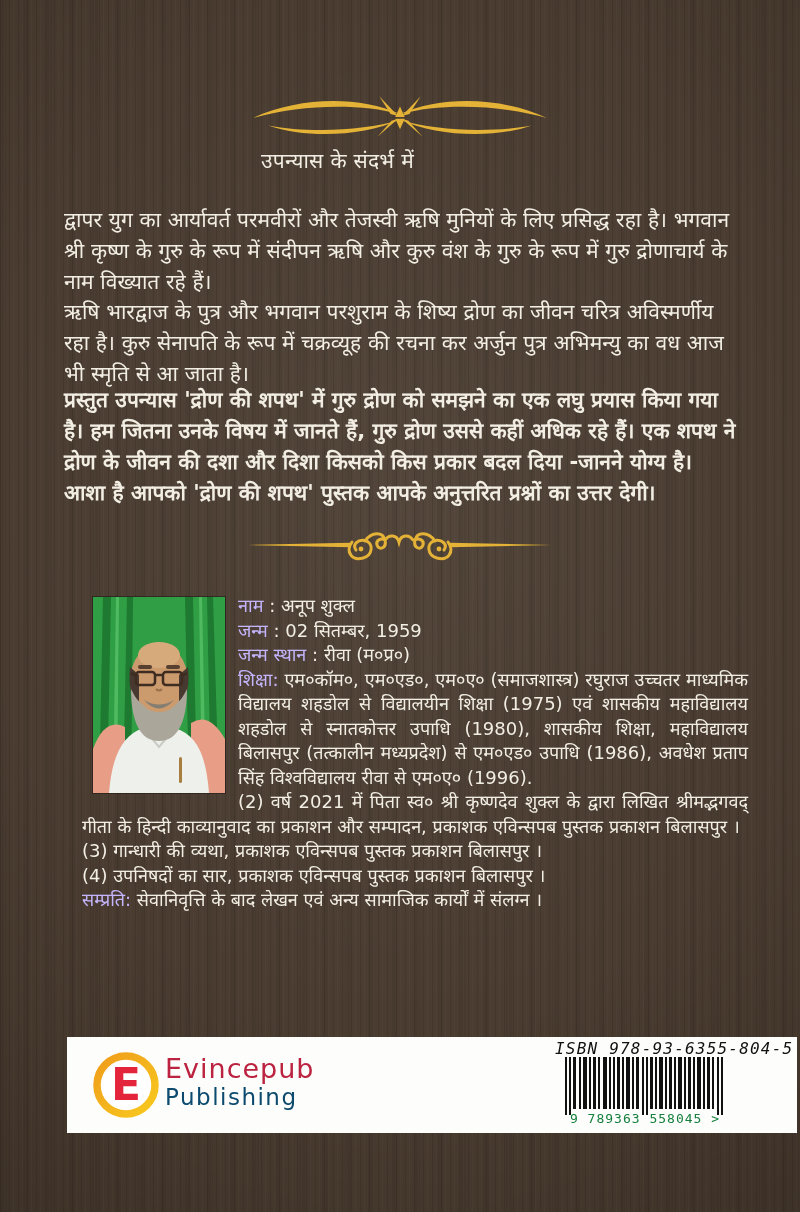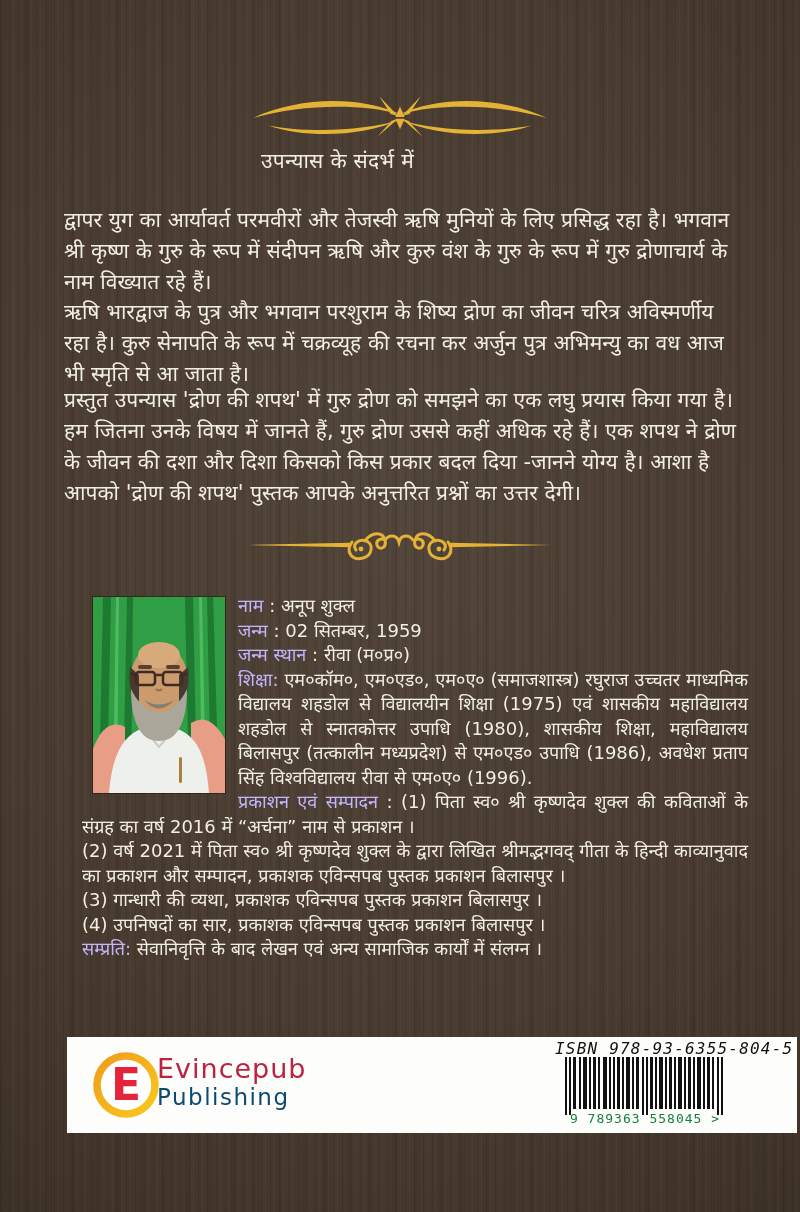--- a/index.html
+++ b/index.html
@@ -20,42 +20,42 @@
   .page-title{
     position:absolute;left:0;top:146px;width:675px;text-align:center;
     color:#f2eee4;font-size:21px;font-weight:500;letter-spacing:.2px;
   }
   .about-para{
     position:absolute;left:64px;width:672px;
     color:#f2eee4;font-size:21px;line-height:31px;font-weight:400;
   }
   .para-1{top:205px;}
   .para-2{top:297px;}
-  .para-3{top:385px;}
+  .para-3{top:385px;font-weight:bold;}
   .divider{position:absolute;left:248px;top:527px;width:304px;height:36px;}
 
   .author-section{
     position:absolute;left:82px;top:594px;width:666px;
     color:#f2eee4;font-size:18px;line-height:24.5px;
   }
   .author-photo{
     float:left;width:132px;height:196px;margin:3px 13px 6px 11px;
     outline:1px solid rgba(0,0,0,0.35);
   }
   .label{color:#c4b5fd;}
   .bio-line{display:block;}
   .edu-para,.flow-para{margin:0;text-align:justify;}
   .pub-item{text-align:justify;}
 
   .bottom-band{
     position:absolute;left:67px;top:1037px;width:730px;height:96px;
     background:#fdfdfb;
   }
   .logo-mark{position:absolute;left:23px;top:12px;width:72px;height:72px;}
-  .wordmark{position:absolute;left:90px;top:17px;}
+  .wordmark{position:absolute;left:98px;top:17px;}
   .wordmark-name{display:block;color:#bc2340;font-size:27px;line-height:30px;letter-spacing:1px;font-weight:500;}
   .wordmark-sub{display:block;color:#0c4a6e;font-size:23px;line-height:27px;letter-spacing:1.5px;font-weight:400;}
   .barcode{position:absolute;left:488px;top:5px;width:180px;height:86px;text-align:center;}
   .isbn-line{
     display:block;color:#111;font-family:"DejaVu Sans Mono", monospace;
     font-size:16px;letter-spacing:1.2px;line-height:14px;white-space:nowrap;font-style:italic;
   }
   .bars{display:block;margin:1px auto 0 auto;}
   .isbn-digits{
     display:block;color:#15803d;font-family:"DejaVu Sans Mono", monospace;
@@ -145,21 +145,20 @@
     <rect x="86" y="160" width="3" height="26" rx="1.5" fill="#a87f3e"></rect>
   </svg>
 
   <span class="bio-line"><span class="label">नाम</span><span> : अनूप शुक्ल</span></span>
   <span class="bio-line"><span class="label">जन्म</span><span> : 02 सितम्बर, 1959</span></span>
   <span class="bio-line"><span class="label">जन्म स्थान</span><span> : रीवा (म०प्र०)</span></span>
 
   <p class="edu-para"><span class="label">शिक्षा:</span><span> एम०कॉम०, एम०एड०, एम०ए० (समाजशास्त्र) रघुराज उच्चतर माध्यमिक विद्यालय शहडोल से विद्यालयीन शिक्षा (1975) एवं शासकीय महाविद्यालय शहडोल से स्नातकोत्तर उपाधि (1980), शासकीय शिक्षा, महाविद्यालय बिलासपुर (तत्कालीन मध्यप्रदेश) से एम०एड० उपाधि (1986), अवधेश प्रताप सिंह विश्वविद्यालय रीवा से एम०ए० (1996).</span></p>
 
 
-  <p class="flow-para"><span class="label">प्रकाशन एवं सम्पादन</span><span> : (1) पिता स्व० श्री कृष्णदेव शुक्ल की कविताओं के संग्रह का वर्ष 2016 में “अर्चना” नाम से प्रकाशन ।</span></p>
   <div class="pub-item">(2) वर्ष 2021 में पिता स्व० श्री कृष्णदेव शुक्ल के द्वारा लिखित श्रीमद्भगवद् गीता के हिन्दी काव्यानुवाद का प्रकाशन और सम्पादन, प्रकाशक एविन्सपब पुस्तक प्रकाशन बिलासपुर ।</div>
   <div class="pub-item">(3) गान्धारी की व्यथा, प्रकाशक एविन्सपब पुस्तक प्रकाशन बिलासपुर ।</div>
   <div class="pub-item">(4) उपनिषदों का सार, प्रकाशक एविन्सपब पुस्तक प्रकाशन बिलासपुर ।</div>
 
   <p class="flow-para"><span class="label">सम्प्रति:</span><span> सेवानिवृत्ति के बाद लेखन एवं अन्य सामाजिक कार्यों में संलग्न ।</span></p>
 </div>
 
 <div class="bottom-band">
   <svg class="logo-mark" viewBox="0 0 72 72">
     <defs>

